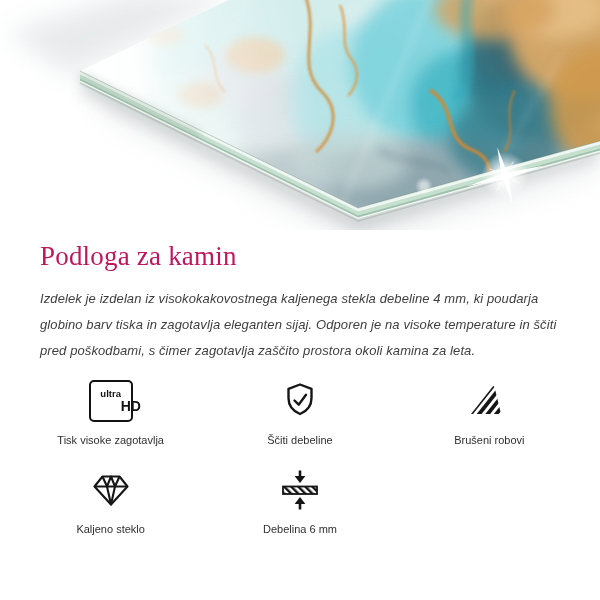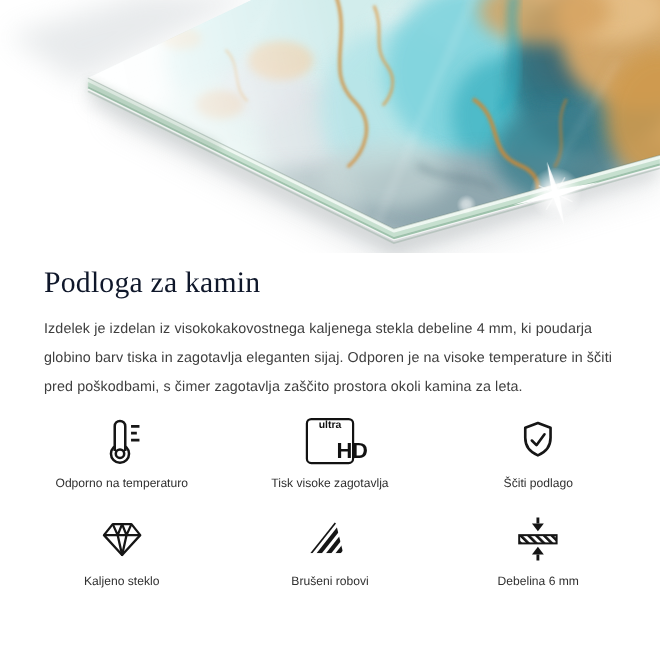--- a/index.html
+++ b/index.html
@@ -3,34 +3,34 @@
 <meta charset="utf-8">
 <style>
   html,body{margin:0;padding:0;background:#ffffff;}
   .page{position:relative;width:600px;height:600px;overflow:hidden;background:#ffffff;
         font-family:"Liberation Sans",sans-serif;}
   
   .hero{position:relative;width:600px;height:230px;overflow:hidden;}
   .hero svg{display:block;}
   
   .title{margin:8px 40px 0 40px;font-family:"Liberation Serif","DejaVu Serif",serif;
-         font-weight:400;color:#0f172a;font-size:27px;line-height:37px;letter-spacing:.2px;}
+         font-weight:400;color:#be185d;font-size:27px;line-height:37px;letter-spacing:.2px;}
   
   .desc{margin:11px 36px 0 40px;max-width:534px;font-size:13px;line-height:26px;
-        color:#3e3e3e;letter-spacing:.1px;}
+        color:#3e3e3e;letter-spacing:.1px;font-style:italic;}
   
   .features{display:grid;grid-template-columns:repeat(3,1fr);row-gap:20px;margin:13px 16px 0 16px;}
   .feature{display:flex;flex-direction:column;align-items:center;}
   .icon-box{height:48px;display:flex;align-items:center;justify-content:center;}
   .feature-label{margin-top:9px;font-size:11px;color:#303030;}
   
   .uhd{width:40px;height:38px;border:2.6px solid #121212;border-radius:5px;background:#fff;
-       display:flex;flex-direction:column;align-items:center;justify-content:space-between;color:#121212;}
+       display:flex;flex-direction:column;align-items:center;justify-content:center;color:#121212;}
   .uhd-t1{font-size:9.5px;font-weight:700;line-height:1;}
-  .uhd-t2{font-size:20px;font-weight:700;line-height:1;margin-top:1px;letter-spacing:-.3px;padding-left:40px;}
+  .uhd-t2{font-size:14px;font-weight:700;line-height:1;margin-top:1px;letter-spacing:-.3px;padding-left:40px;}
 </style>
 </head>
 <body>
 
 <div class="page">
 
   <div class="hero">
     <svg width="600" height="230" viewBox="0 0 600 230">
       <defs>
         <clipPath id="panelClip">
@@ -129,68 +129,41 @@
   </div>
 
   <h1 class="title">
     <div>Podloga za kamin</div>
   </h1>
 
   <p class="desc">Izdelek je izdelan iz visokokakovostnega kaljenega stekla debeline 4 mm, ki poudarja globino barv tiska in zagotavlja eleganten sijaj. Odporen je na visoke temperature in ščiti pred poškodbami, s čimer zagotavlja zaščito prostora okoli kamina za leta.</p>
 
   <div class="features">
 
-    <div class="feature">
-      <div class="icon-box">
-        <svg width="44" height="46" viewBox="0 0 46 48">
-          <g fill="none" stroke="#161616" stroke-width="2.4">
-            <circle cx="21" cy="36" r="8.6"></circle>
-            <path d="M16,33.5 V9.8 a5,5 0 0 1 10,0 V33.5" fill="#ffffff"></path>
-            <circle cx="21" cy="36" r="4"></circle>
-            <path d="M31.5,10 h8 M31.5,16.5 h5.5 M31.5,23 h8" stroke-width="2.6"></path>
-          </g>
-        </svg>
-      </div>
-      <div class="feature-label">Odporno na temperaturo</div>
-    </div>
 
     <div class="feature">
       <div class="icon-box">
         <div class="uhd">
           <span class="uhd-t1">ultra</span>
           <span class="uhd-t2">HD</span>
         </div>
       </div>
       <div class="feature-label">Tisk visoke zagotavlja</div>
     </div>
 
     <div class="feature">
       <div class="icon-box">
         <svg width="44" height="44" viewBox="0 0 44 44">
           <g fill="none" stroke="#161616" stroke-width="2.4" stroke-linejoin="round">
             <path d="M22,5.5 L33.5,9.8 V19 c0,8.3 -4.8,13.2 -11.5,16 C15.3,32.2 10.5,27.3 10.5,19 V9.8 Z"></path>
             <path d="M16.5,21.5 L20.7,25.7 L28,15.8" stroke-linecap="round"></path>
           </g>
         </svg>
       </div>
-      <div class="feature-label">Ščiti podlago</div>
-    </div>
-
-    <div class="feature">
-      <div class="icon-box">
-        <svg width="46" height="40" viewBox="0 0 46 40">
-          <g fill="none" stroke="#161616" stroke-width="2.1" stroke-linejoin="round">
-            <path d="M14.5,6.5 H31.5 L39.5,16.5 L23,34.5 L6.5,16.5 Z"></path>
-            <path d="M6.5,16.5 H39.5"></path>
-            <path d="M14.5,6.5 L19,16.5 L23,6.5 L27,16.5 L31.5,6.5"></path>
-            <path d="M19,16.5 L23,34.5 L27,16.5"></path>
-          </g>
-        </svg>
-      </div>
-      <div class="feature-label">Kaljeno steklo</div>
+      <div class="feature-label">Ščiti debeline</div>
     </div>
 
     <div class="feature">
       <div class="icon-box">
         <svg width="44" height="44" viewBox="0 0 44 44">
           <defs>
               <clipPath id="clipTri">
                 <path d="M4,35 L27,6 L34,35 Z"></path>
               </clipPath>
             </defs>
@@ -201,20 +174,34 @@
             <line x1="19" y1="48" x2="47" y2="12.7"></line>
             <line x1="26" y1="50" x2="54" y2="14.7"></line>
           </g>
         </svg>
       </div>
       <div class="feature-label">Brušeni robovi</div>
     </div>
 
     <div class="feature">
       <div class="icon-box">
+        <svg width="46" height="40" viewBox="0 0 46 40">
+          <g fill="none" stroke="#161616" stroke-width="2.1" stroke-linejoin="round">
+            <path d="M14.5,6.5 H31.5 L39.5,16.5 L23,34.5 L6.5,16.5 Z"></path>
+            <path d="M6.5,16.5 H39.5"></path>
+            <path d="M14.5,6.5 L19,16.5 L23,6.5 L27,16.5 L31.5,6.5"></path>
+            <path d="M19,16.5 L23,34.5 L27,16.5"></path>
+          </g>
+        </svg>
+      </div>
+      <div class="feature-label">Kaljeno steklo</div>
+    </div>
+
+    <div class="feature">
+      <div class="icon-box">
         <svg width="44" height="44" viewBox="0 0 44 44">
           <defs>
             <pattern id="hatchP" patternUnits="userSpaceOnUse" width="5" height="5" patternTransform="rotate(-45)">
               <rect width="5" height="5" fill="#ffffff"></rect>
               <rect width="2.4" height="5" fill="#151515"></rect>
             </pattern>
           </defs>
           <rect x="5" y="18.5" width="34" height="7.5" fill="url(#hatchP)" stroke="#151515" stroke-width="1.8"></rect>
           <path d="M22,2.5 V8" stroke="#151515" stroke-width="2.6" fill="none"></path>
           <path d="M16.6,8 H27.4 L22,15 Z" fill="#151515"></path>

